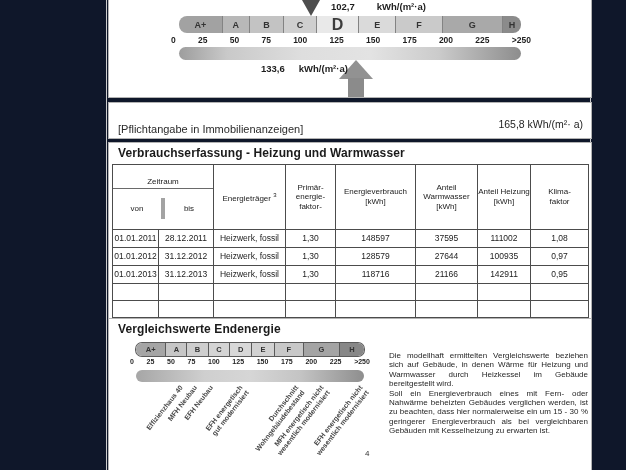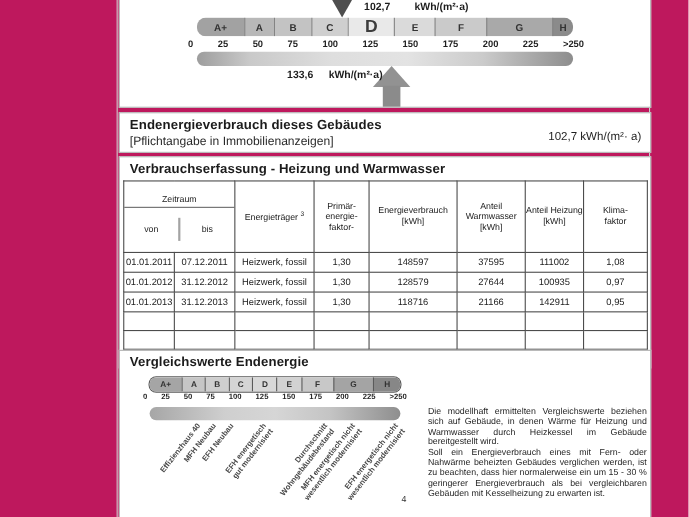--- a/index.html
+++ b/index.html
@@ -1,18 +1,18 @@
 <!DOCTYPE html>
 <html><head>
 <meta charset="utf-8">
 <style>
   html,body { margin:0; padding:0; background:#ffffff; }
   .page {
     position:relative; width:626px; height:470px; overflow:hidden;
-    background:#be185d; color:#222;
+    background:#0f172a; color:#222;
     font-family:"Liberation Sans", sans-serif;
   }
   .scanline { position:absolute; top:0; bottom:0; width:1px; background:#cdcdcd; }
   .scanline.left  { left:106px; }
   .scanline.right { left:590px; }
 
   .box { position:absolute; background:#fff; border:1px solid #b3b3b3; box-sizing:border-box; }
   .box-scale { left:108px; top:0; width:484px; height:98px; border-top:none; }
   .box-end   { left:108px; top:102px; width:484px; height:37px; }
   .box-verb  { left:108px; top:142px; width:484px; height:193px; }
@@ -60,38 +60,38 @@
     border-collapse:collapse; table-layout:fixed; }
   table.verb th, table.verb td { border:1px solid #4c4c4c; padding:0; text-align:center; vertical-align:middle; }
   table.verb th { font-weight:normal; font-size:8px; line-height:9.5px; white-space:pre-line; color:#222; }
   table.verb thead tr { height:35px; }
   table.verb td { font-size:8.5px; height:17px; color:#222; }
   table.verb tr.empty td { height:16px; }
   th.zeitraum-th { padding:0;margin-left:19px; }
   .zr-top { height:13px; line-height:13px; border-bottom:1px solid #6a6a6a; }
   .zr-sub { display:flex; height:21px; }
   .zr-sub span { flex:1; display:flex; align-items:center; justify-content:center; }
-  .zr-sub span + span { border-left:2px solid #a3a3a3;text-align:center; }
+  .zr-sub span + span { border-left:4px solid #a3a3a3;text-align:center; }
   sup.tbl-sup { font-size:6px; }
 
   
   #vgl-bands { left:27px; top:24px; width:228px; height:13px; border-radius:6px;
     box-shadow:0 0 0 1px #5a5a5a; }
   #vgl-bands .band { font-size:7.5px; }
   #vgl-bands .band + .band { border-left:1px solid #5a5a5a; }
   #vgl-ticks { left:21px; top:39px; width:240px; font-size:7px; }
   #vgl-grad { left:27px; top:51px; width:228px; height:12px; border-radius:6px;
     background:linear-gradient(90deg,#a6a6a6 0%,#cfcfcf 30%,#d6d6d6 50%,#c4c4c4 72%,#8e8e8e 100%); }
 
   .bench { position:absolute; width:0; height:0; }
   .bench-inner { position:absolute; right:0; top:0; transform:rotate(-52deg);
     transform-origin:100% 0; text-align:right; white-space:nowrap;
     font-size:7px; font-weight:bold; color:#484848; line-height:8px; }
 
-  .vgl-paras { position:absolute; left:280px; top:50px; width:199px;
+  .vgl-paras { position:absolute; left:280px; top:32px; width:199px;
     font-size:8px; line-height:9.4px; text-align:justify; color:#262626; }
   .vgl-paras p { margin:0; }
   .footnote { position:absolute; left:256px; top:130px; font-size:8px; color:#333; }
 </style>
 </head>
 <body>
 
 <div class="page">
   <div class="scanline left"></div>
   <div class="scanline right"></div>
@@ -147,23 +147,22 @@
     <div class="grad-bar" id="top-grad"></div>
     <div class="up-arrow-head"></div>
     <div class="up-arrow-stem"></div>
     <div class="primary-row">
       <span>133,6</span>
       <span>kWh/(m²·a)</span>
     </div>
   </section>
 
   <section class="box box-end">
-    <div class="box-title">Endenergieverbrauch dieses Gebäudes</div>
     <div class="end-note">[Pflichtangabe in Immobilienanzeigen]</div>
-    <div class="end-value">102,7 kWh/(m²· a)</div>
+    <div class="end-value">165,8 kWh/(m²· a)</div>
   </section>
 
   <section class="box box-verb">
     <div class="box-title">Verbrauchserfassung - Heizung und Warmwasser</div>
     <table class="verb">
       <colgroup>
         <col style="width:46px">
           <col style="width:55px">
           <col style="width:72px">
           <col style="width:50px">
@@ -192,21 +191,21 @@
 [kWh]</th>
           <th>Anteil Heizung
 [kWh]</th>
           <th>Klima-
 faktor</th>
         </tr>
       </thead>
       <tbody id="verb-rows">
           <tr>
             <td>01.01.2011</td>
-            <td>07.12.2011</td>
+            <td>28.12.2011</td>
             <td>Heizwerk, fossil</td>
             <td>1,30</td>
             <td>148597</td>
             <td>37595</td>
             <td>111002</td>
             <td>1,08</td>
           </tr>
           <tr>
             <td>01.01.2012</td>
             <td>31.12.2012</td>

